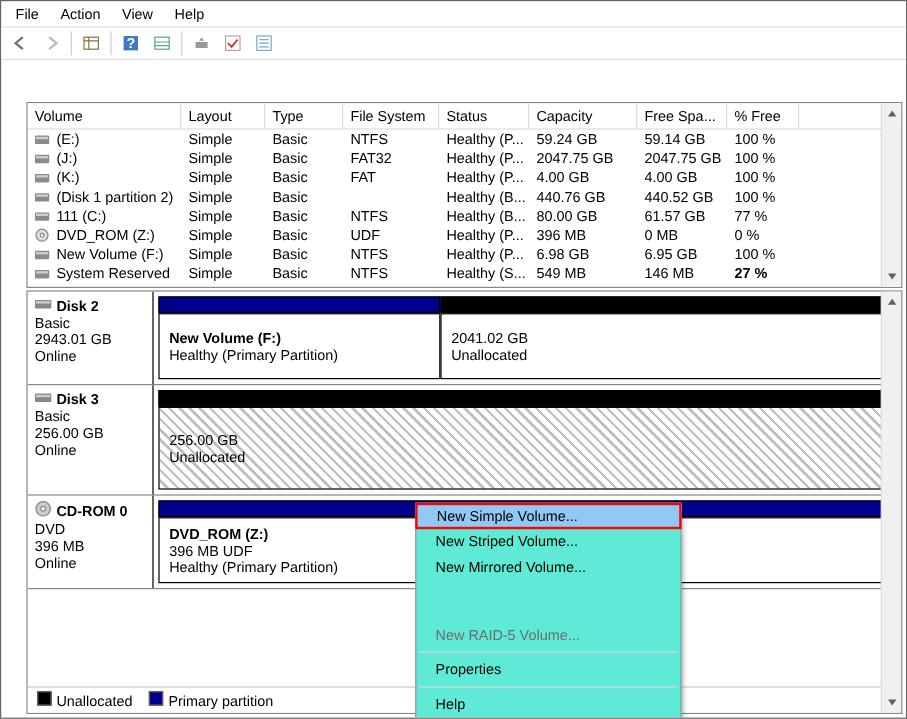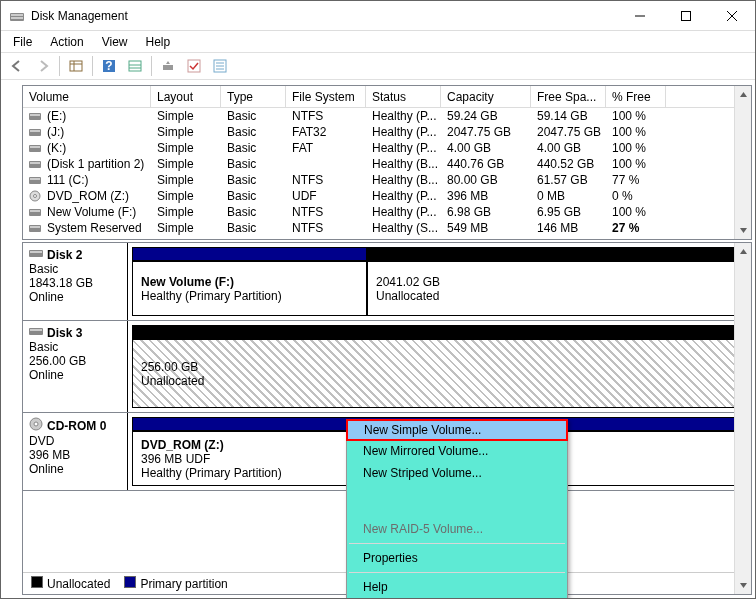--- a/index.html
+++ b/index.html
@@ -46,48 +46,20 @@
 .ctx-item{height:22px;display:flex;align-items:center;padding:0 10px 0 16px;cursor:default;}
 .ctx-item.highlighted{background:#90c8f6;border:2px solid #f00;margin:-1px;position:relative;z-index:1;}
 .ctx-item.disabled{color:#6d6d6d;margin-top:34px;}
 .ctx-sep{height:1px;background:#d7d7d7;margin:3px 2px;}
 </style>
 </head>
 <body>
 
 <div class="window">
 
-  <div class="titlebar">
-    <span class="titlebar-icon">
-      <svg width="16" height="16" viewBox="0 0 16 16">
-          <rect x="1" y="5" width="14" height="8" rx="1" fill="#8a8a8a"></rect>
-          <rect x="2" y="6" width="12" height="2" fill="#ccc"></rect>
-          <rect x="2" y="9" width="12" height="2" fill="#ccc"></rect>
-        </svg>
-    </span>
-    <span class="titlebar-title">Disk Management</span>
-    <div class="win-controls">
-      <div class="win-btn">
-          <svg width="10" height="10">
-            <line x1="0" y1="5" x2="10" y2="5" stroke="#000"></line>
-          </svg>
-        </div>
-      <div class="win-btn">
-          <svg width="10" height="10">
-            <rect x="0.5" y="0.5" width="9" height="9" fill="none" stroke="#000"></rect>
-          </svg>
-        </div>
-      <div class="win-btn">
-          <svg width="10" height="10">
-            <line x1="0" y1="0" x2="10" y2="10" stroke="#000"></line>
-            <line x1="10" y1="0" x2="0" y2="10" stroke="#000"></line>
-          </svg>
-        </div>
-    </div>
-  </div>
 
   <div class="menubar">
     <div class="menu-item">File</div>
     <div class="menu-item">Action</div>
     <div class="menu-item">View</div>
     <div class="menu-item">Help</div>
   </div>
 
   <div class="toolbar">
     <div class="tool-btn">
@@ -310,21 +282,21 @@
       <div class="disk-row">
         <div class="disk-label">
           <div class="dname">
               <span><svg width="14" height="12">
                   <rect x="0" y="3" width="14" height="7" rx="1" fill="#888"></rect>
                   <rect x="1" y="4" width="12" height="2" fill="#ccc"></rect>
                 </svg></span>
               <span>Disk 2</span>
             </div>
           <div>Basic</div>
-          <div>1843.18 GB</div>
+          <div>2943.01 GB</div>
           <div>Online</div>
         </div>
         <div class="disk-graphics">
           <div class="disk-bar-top">
             <div class="bar-seg" style="width:235px;background:#00008b;"></div>
             <div class="bar-seg" style="flex:1;background:#000;"></div>
           </div>
           <div class="disk-parts">
             <div class="part-box" style="width:235px;">
               <div style="font-weight:bold">New Volume  (F:)</div>
@@ -408,21 +380,21 @@
                 <path d="M4.5 7 L1 2 L8 2 Z" fill="#606060"></path>
               </svg>
             </div>
           </div>
       </div>
     </div>
   </div>
 
   <div class="context-menu">
     <div class="ctx-item highlighted">New Simple Volume...</div>
+    <div class="ctx-item">New Striped Volume...</div>
     <div class="ctx-item">New Mirrored Volume...</div>
-    <div class="ctx-item">New Striped Volume...</div>
     <div class="ctx-item disabled">New RAID-5 Volume...</div>
     <div class="ctx-sep"></div>
     <div class="ctx-item">Properties</div>
     <div class="ctx-sep"></div>
     <div class="ctx-item">Help</div>
   </div>
 </div>
 
 </body></html>

